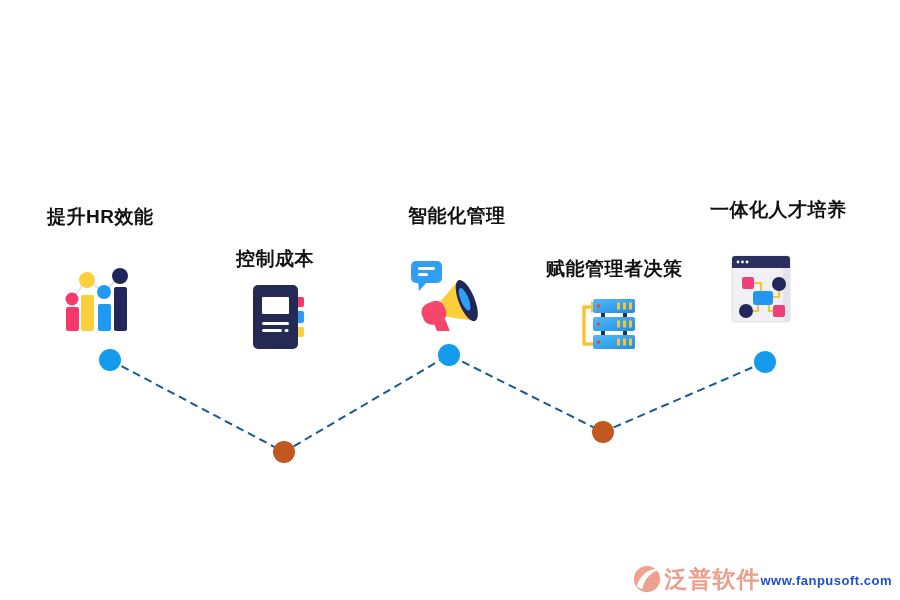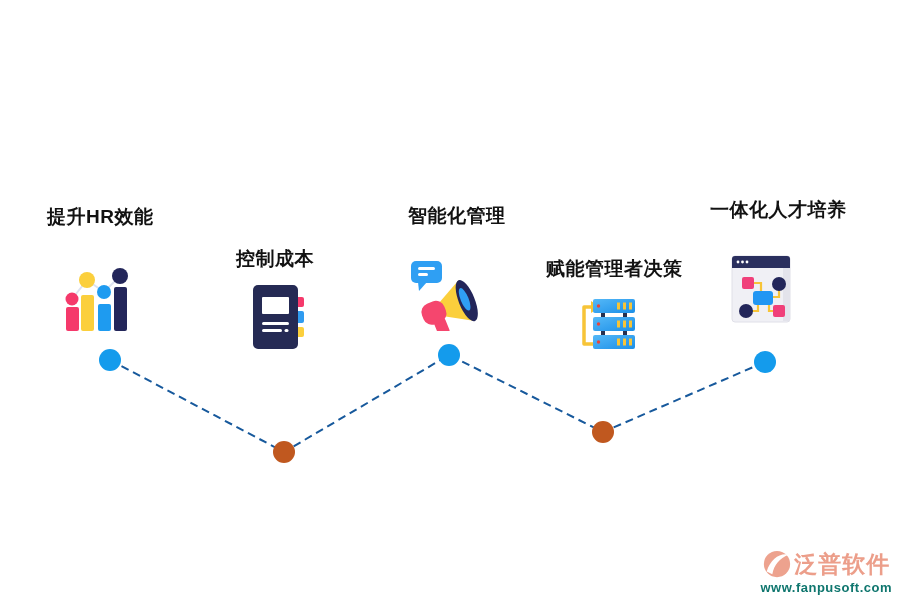--- a/index.html
+++ b/index.html
@@ -20,21 +20,21 @@
     color: #121212;
     white-space: nowrap;
     letter-spacing: 0.5px;
   }
   #timeline-svg { position: absolute; left: 0; top: 0; width: 900px; height: 600px; }
   .branding {
     position: absolute;
     right: 8px;
     bottom: 6px;
     display: flex;
-    flex-direction: column;
+    flex-direction: row;
     align-items: center;
     line-height: 1;
   }
   .brand-row { display: flex; align-items: center; gap: 2px; }
   .brand-name { font-size: 23px; font-weight: 700; letter-spacing: 1px; }
   .brand-url { font-size: 13px; font-weight: 700; margin-top: 2px; letter-spacing: 0.5px; }
 </style>
 </head>
 <body>
 
@@ -156,16 +156,16 @@
   </div>
 
   <div class="branding">
     <div class="brand-row">
       <svg width="30" height="30" viewBox="0 0 32 32">
         <circle cx="16" cy="16" r="14" fill="#eda28e"></circle>
         <path d="M5,24 C9,11 19,4 28,6 C19,10 13,16 11,27 Z" fill="#ffffff"></path>
       </svg>
       <span class="brand-name" style="color: rgb(236, 158, 138);">泛普软件</span>
     </div>
-    <div class="brand-url" style="color: #0f766e;">www.fanpusoft.com</div>
+    <div class="brand-url" style="color: #1d4ed8;">www.fanpusoft.com</div>
   </div>
 
 </div>
 
 </body></html>

